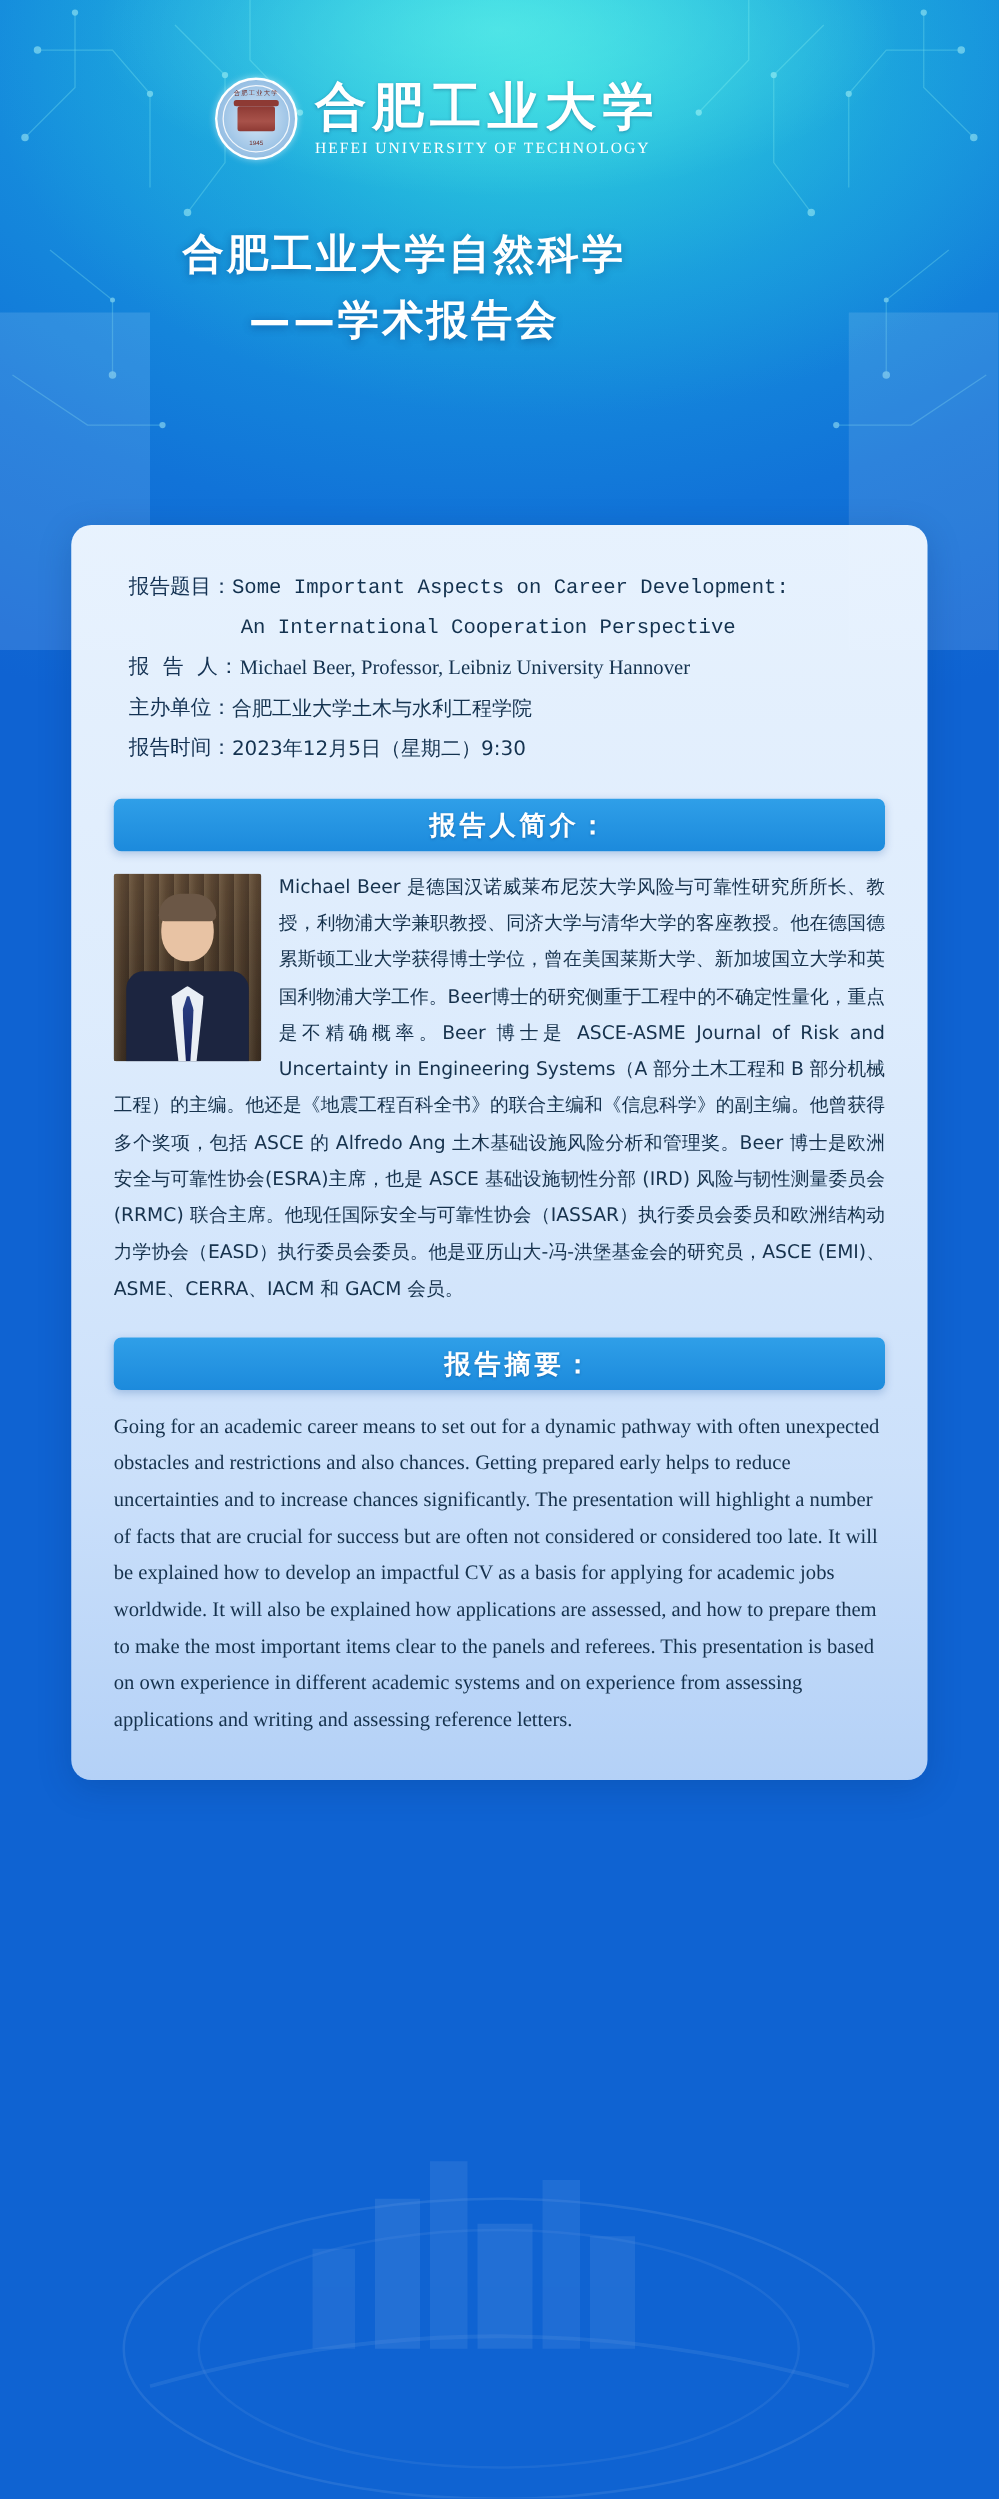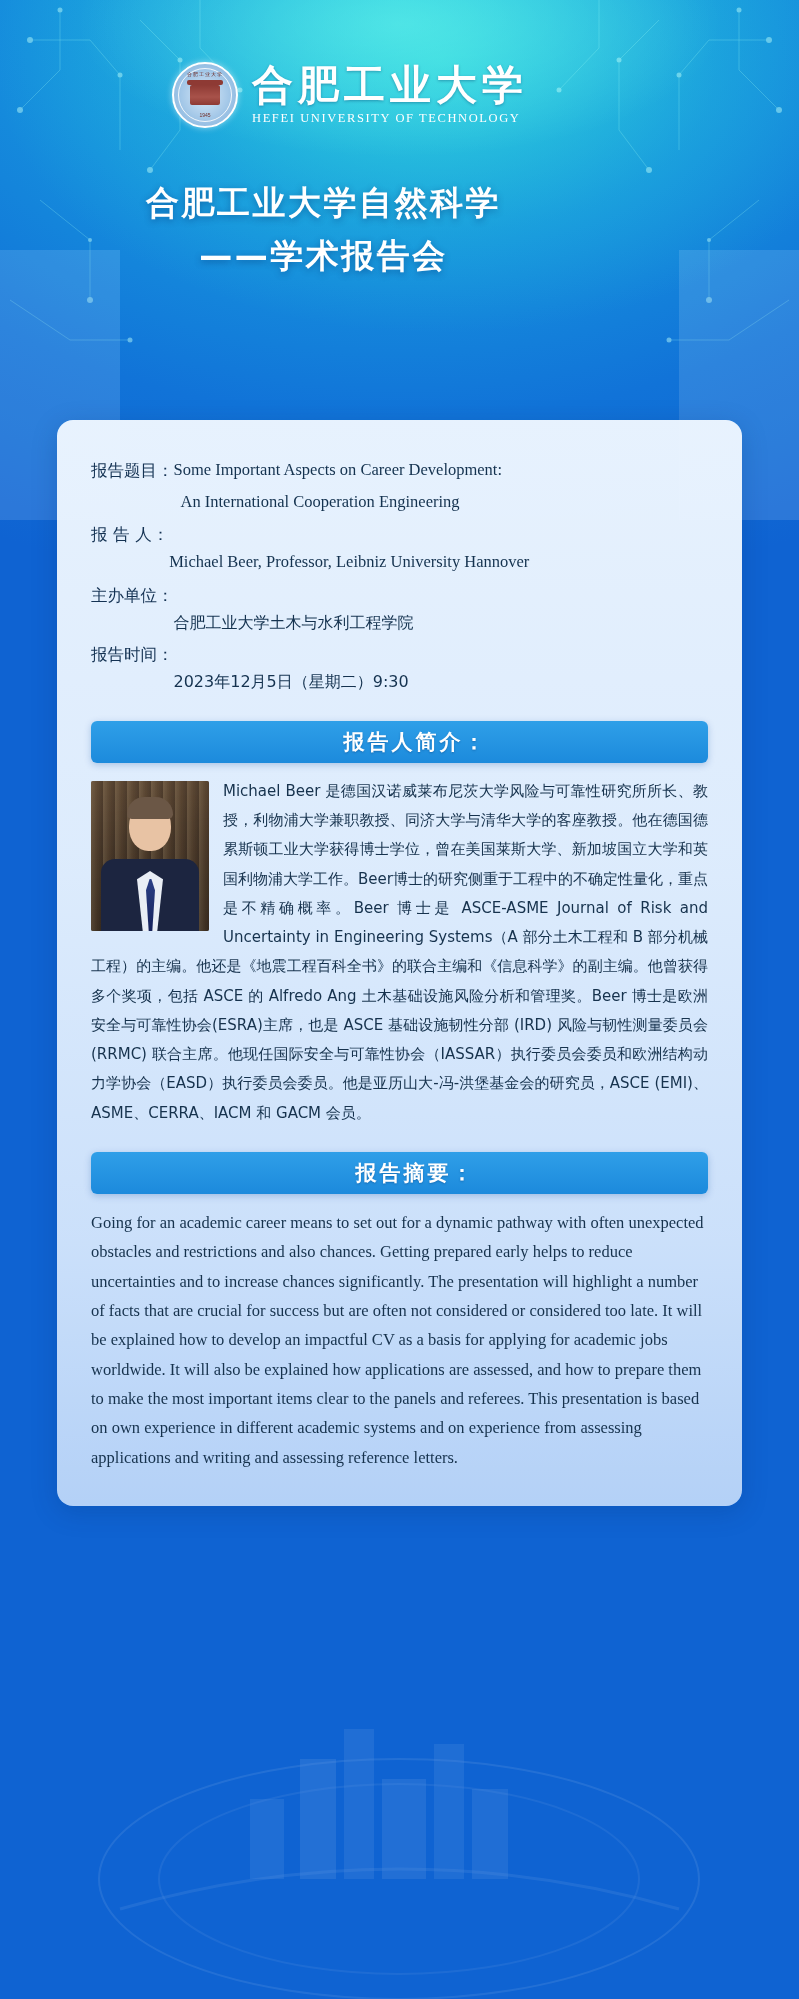--- a/index.html
+++ b/index.html
@@ -136,37 +136,37 @@
     color: #13314f;
     line-height: 1.95;
   }
   .info-row {
     display: flex;
     align-items: flex-start;
   }
   .info-label {
     flex: 0 0 auto;
     white-space: nowrap;
-    font-family: Liberation Sans, sans-serif;
+    font-family: Liberation Mono, monospace;
     color: #143253;
+    margin-left: 12px;
   }
   .info-label.spaced {
     letter-spacing: 0.5px;
   }
   .info-value {
     font-family: "Liberation Serif", serif;
     color: #14324f;
-    margin-top: 28px;
   }
   .info-value.cn {
     font-family: "DejaVu Sans", sans-serif;
     font-size: 16px;
   }
   .title-en {
-    font-family: Liberation Serif, serif;
+    font-family: Liberation Mono, monospace;
     font-size: 16.5px;
     color: #14324f;
     line-height: 1.95;
   }
   .title-en .l2 { display:block; padding-left: 7px; }
 
   
   .sec-bar {
     margin: 24px 0 14px 0;
     height: 42px;
@@ -348,21 +348,21 @@
     <div class="title-line">——学术报告会</div>
   </div>
 
   <div class="card">
 
     <div class="info">
       <div class="info-row">
         <div class="info-label">报告题目：</div>
         <div class="title-en">
           <span>Some Important Aspects on Career Development:</span>
-          <span class="l2">An International Cooperation Engineering</span>
+          <span class="l2">An International Cooperation Perspective</span>
         </div>
       </div>
       <div class="info-row">
         <div class="info-label spaced">报 告 人：</div>
         <div class="info-value">Michael Beer, Professor, Leibniz University Hannover</div>
       </div>
       <div class="info-row">
         <div class="info-label">主办单位：</div>
         <div class="info-value cn">合肥工业大学土木与水利工程学院</div>
       </div>

